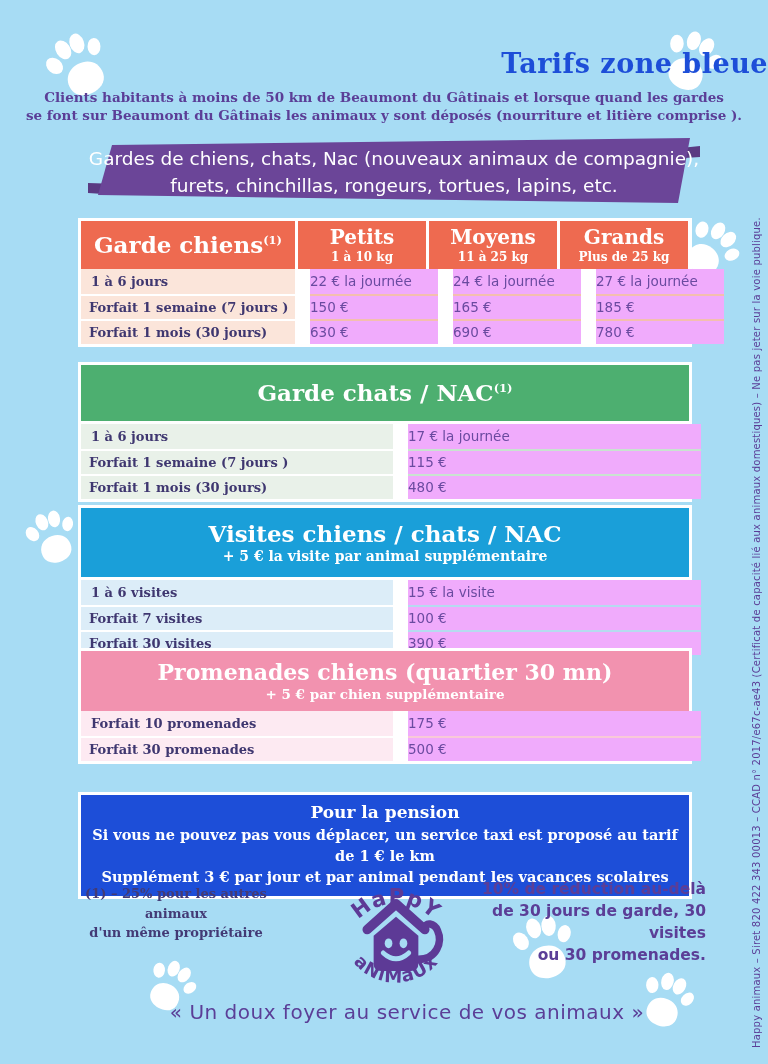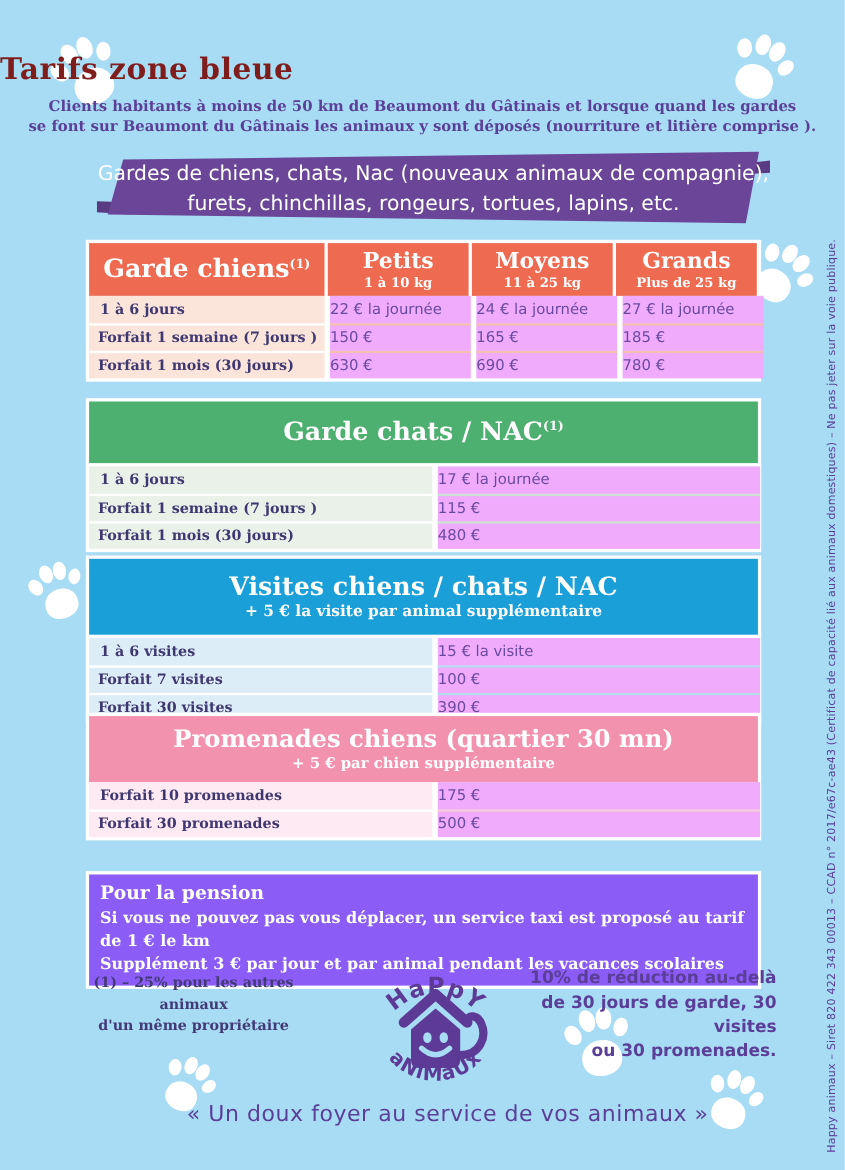--- a/index.html
+++ b/index.html
@@ -2,22 +2,22 @@
 <html><head>
 <meta charset="utf-8">
 <style>
   html,body{margin:0;padding:0;}
   .page{position:relative;width:768px;height:1064px;background:#a7dcf4;overflow:hidden;
         font-family:"DejaVu Sans",sans-serif;}
   .paw{position:absolute;z-index:0;}
   .z1{z-index:1;}
 
   
-  .title{position:absolute;top:48px;left:0;width:768px;text-align:left;
-         font-family:"DejaVu Serif",serif;font-weight:bold;font-size:27px;color:#7f1d1d;letter-spacing:.5px;}
+  .title{position:absolute;top:48px;left:0;width:768px;text-align:right;
+         font-family:"DejaVu Serif",serif;font-weight:bold;font-size:27px;color:#1d4ed8;letter-spacing:.5px;}
   .subtitle{position:absolute;top:88px;left:0;width:768px;text-align:center;
             font-family:"DejaVu Serif",serif;font-weight:bold;font-size:13.5px;color:#5b3e97;line-height:1.35;}
 
   
   .banner{position:absolute;left:88px;top:137px;width:612px;height:72px;}
   .banner svg{position:absolute;left:0;top:0;}
   .banner-text{position:absolute;left:0;top:9px;width:612px;text-align:center;color:#ffffff;
                font-size:18.5px;line-height:1.45;font-weight:500;}
 
   
@@ -26,33 +26,33 @@
   .t-green {--accent:#4daf70;--tint:#e9f1e9;--line:#c9e3d0;}
   .t-blue  {--accent:#1a9fd9;--tint:#dcedf8;--line:#b5dbef;}
   .t-pink  {--accent:#f292af;--tint:#fdeaf2;--line:#f8c9d8;}
   .t-head{display:grid;column-gap:3px;background:transparent;}
   .h-cell{background:var(--accent);color:#fff;text-align:center;
           font-family:"DejaVu Serif",serif;font-weight:bold;
           display:flex;flex-direction:column;justify-content:center;}
   .h-main{font-size:20px;line-height:1.1;}
   .h-big{font-size:23px;}
   .h-sub{font-size:12px;margin-top:2px;}
-  .t-row{display:grid;column-gap:5px;}
+  .t-row{display:grid;column-gap:15px;}
   .cell{height:25px;line-height:25px;box-sizing:border-box;}
   .cell-label{background:var(--tint);color:#3f3770;font-family:"DejaVu Serif",serif;
               font-weight:bold;font-size:13px;padding-left:10px;}
   .cell-val{background:#f0abfc;color:#6a4aa0;font-size:13.5px;}
   .t-row + .t-row .cell-label{border-top:2px solid #fff;line-height:23px;padding-left:8px;}
   .t-row + .t-row .cell-val{border-top:2px solid var(--line);line-height:23px;}
   .cols4{grid-template-columns:214px 128px 128px 128px;}
   .cols2{grid-template-columns:312px 293px;}
 
   
   .pension{position:absolute;left:78px;top:792px;width:614px;background:#fff;padding:3px;box-sizing:border-box;}
-  .pension-inner{background:#8b5cf6;color:#fff;padding:7px 10px 9px;
+  .pension-inner{background:#1d4ed8;color:#fff;text-align:center;padding:7px 10px 9px;
                  font-family:"DejaVu Serif",serif;font-weight:bold;}
   .pension-title{font-size:17px;margin-bottom:2px;}
   .pension-line{font-size:14.5px;line-height:1.45;}
 
   
   .footnote{position:absolute;left:76px;top:884px;width:200px;text-align:center;
             font-family:"DejaVu Serif",serif;font-weight:bold;font-size:13px;color:#433a75;line-height:1.5;}
   .discount{position:absolute;right:62px;top:878px;width:260px;text-align:right;
             font-weight:bold;font-size:15.5px;color:#5b3e97;line-height:1.42;}
   .logo{position:absolute;left:330px;top:872px;width:132px;height:132px;}

